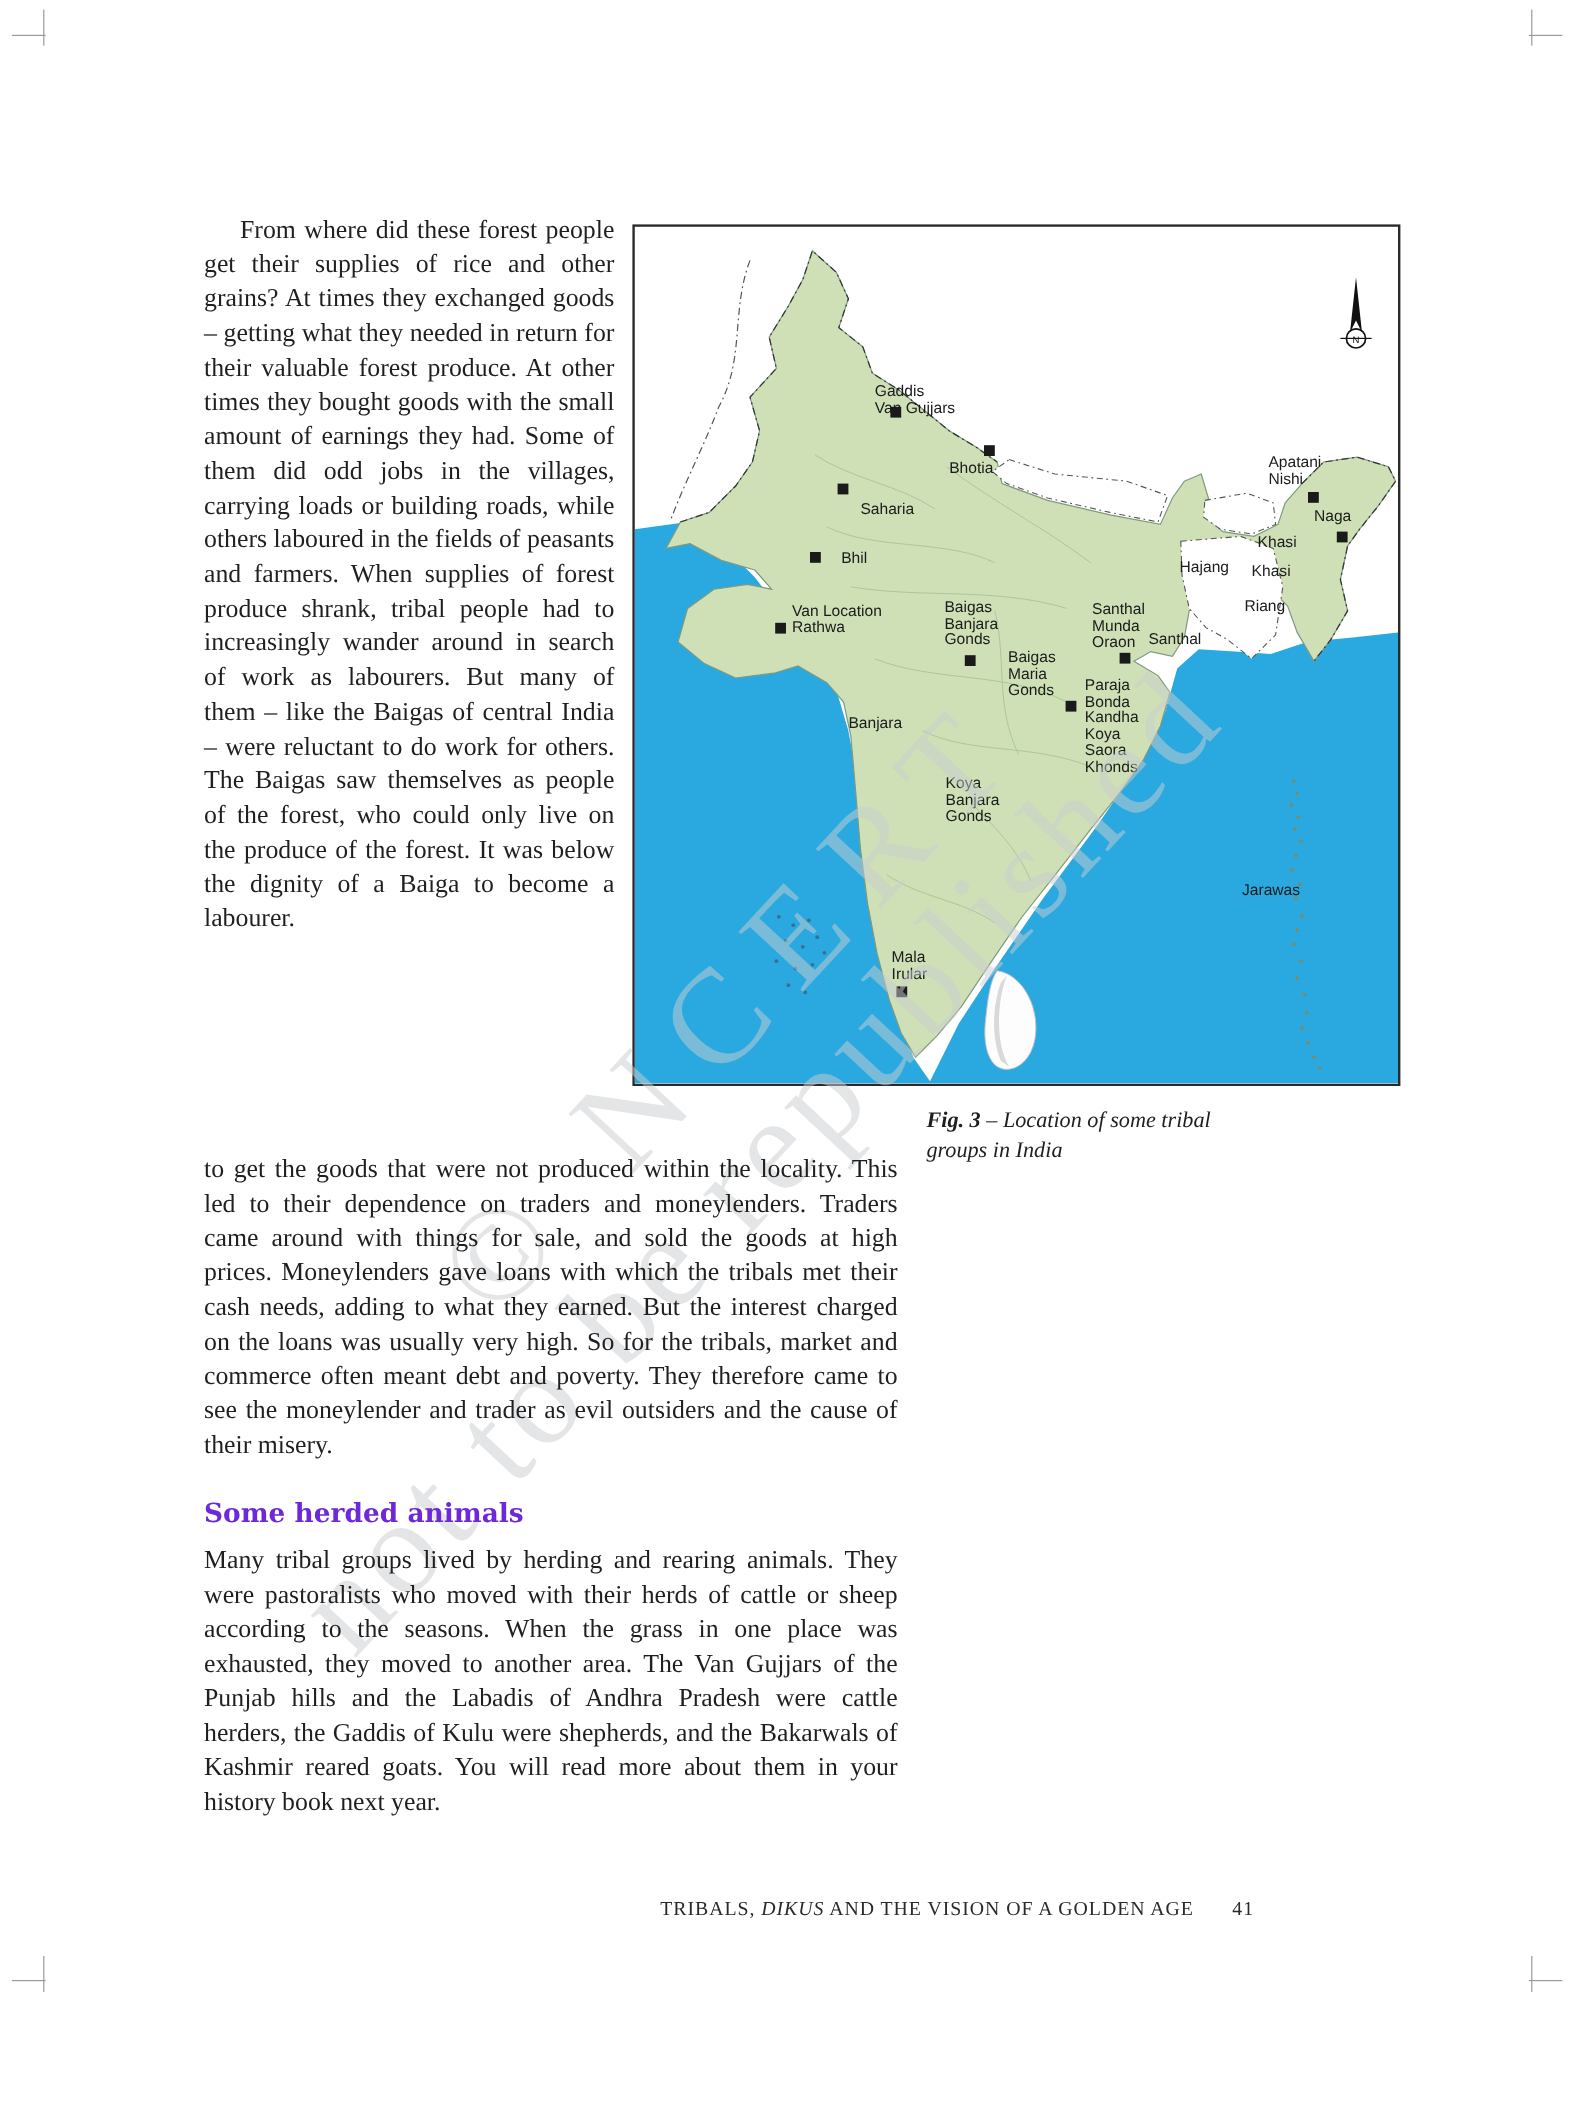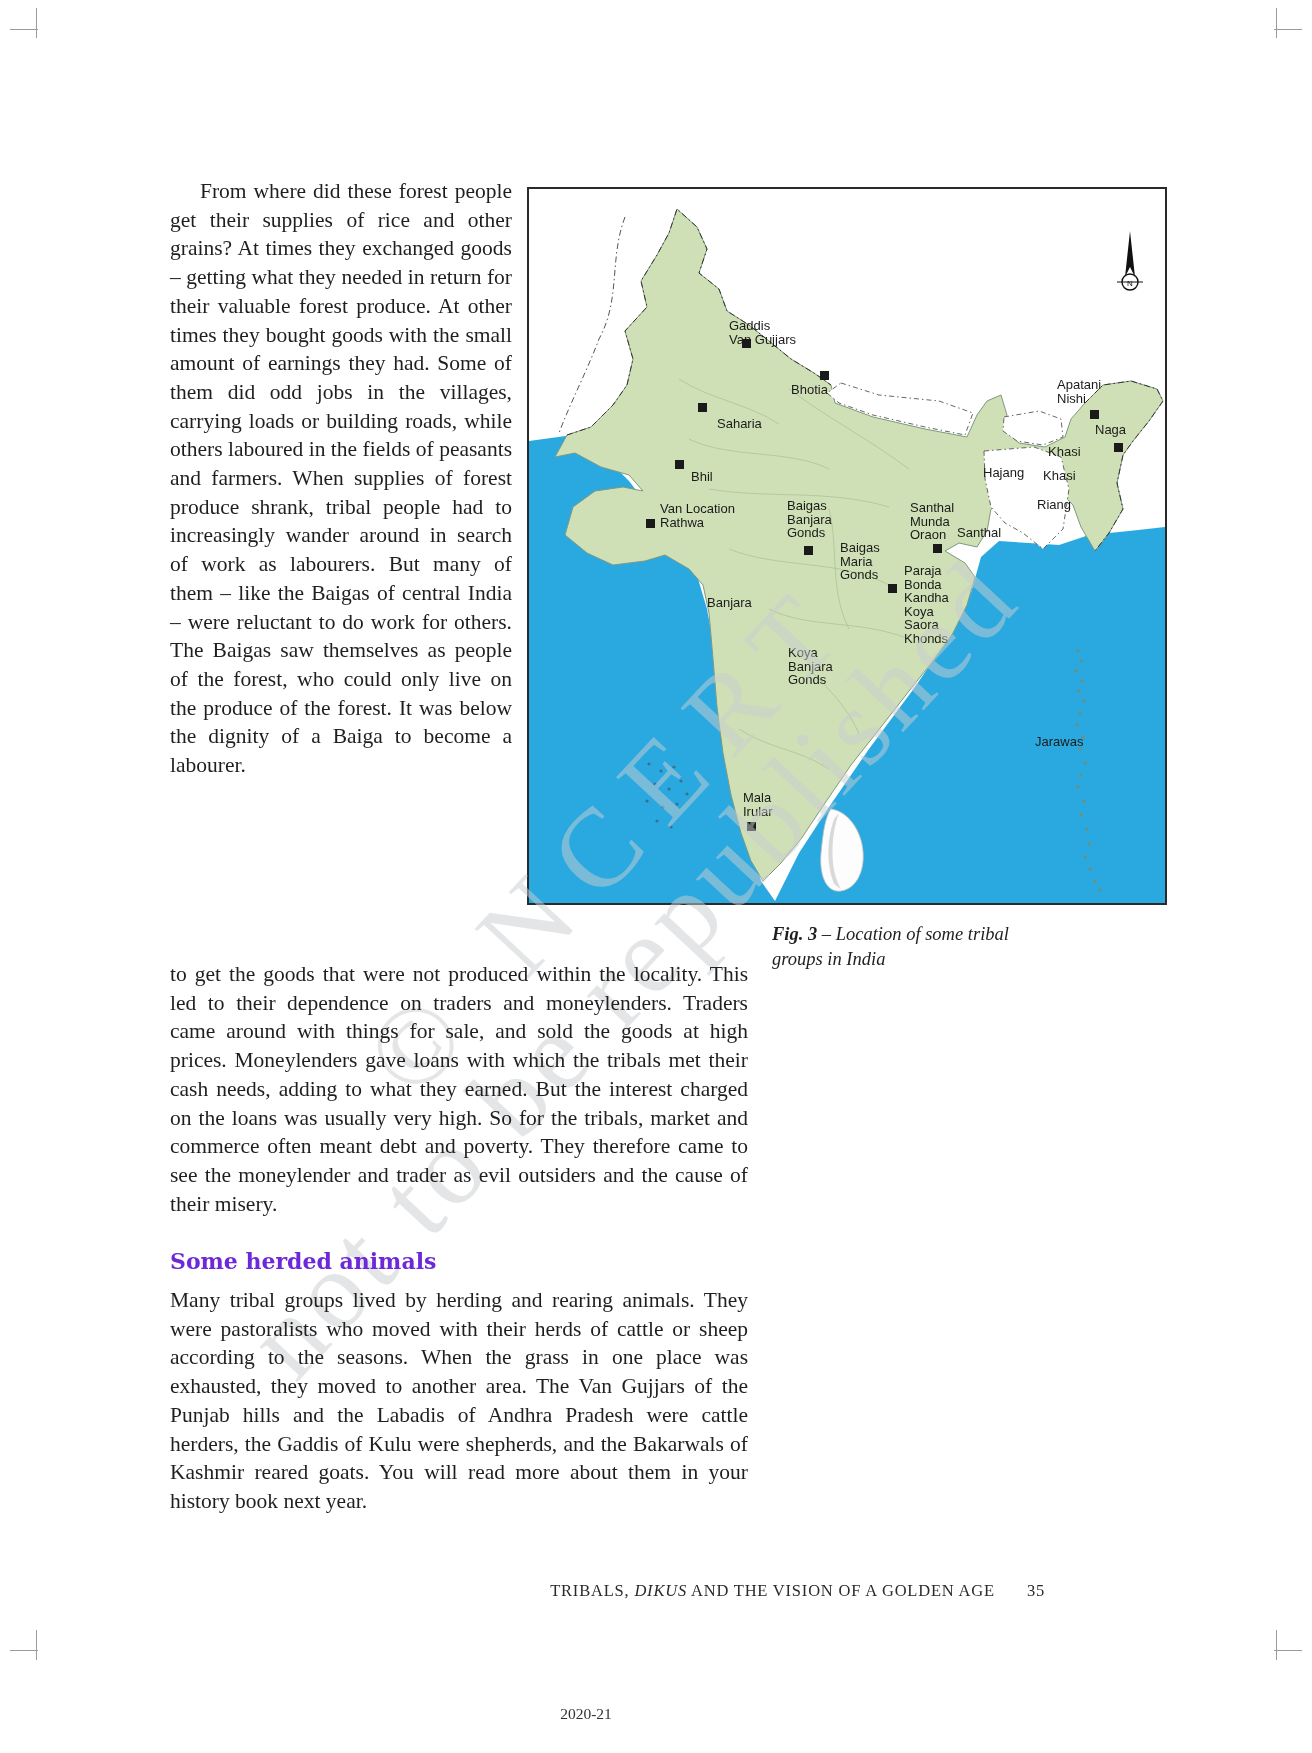--- a/index.html
+++ b/index.html
@@ -150,21 +150,21 @@
         <circle cx="601" cy="93" r="8" fill="none" stroke="#111" stroke-width="1.4"></circle>
         <line x1="588" y1="93" x2="614" y2="93" stroke="#111" stroke-width="1"></line>
         <text x="601" y="97" font-family="Liberation Sans, sans-serif" font-size="8" text-anchor="middle" fill="#111">N</text>
       </g>
     </svg>
     <div>
         <div class="map-label" style="left: 200px; top: 130px;">Gaddis
 Van Gujjars</div>
         <div class="map-label" style="left: 262px; top: 194px;">Bhotia</div>
         <div class="map-label" style="left: 164px; top: 228px; margin-left: 24px;">Saharia</div>
-        <div class="map-label" style="left: 162px; top: 269px; margin-top: 12px;">Bhil</div>
+        <div class="map-label" style="left: 172px; top: 269px;">Bhil</div>
         <div class="map-label" style="left: 131px; top: 313px;">Van Location
 Rathwa</div>
         <div class="map-label" style="left: 258px; top: 310px;">Baigas
 Banjara
 Gonds</div>
         <div class="map-label" style="left: 311px; top: 352px;">Baigas
 Maria
 Gonds</div>
         <div class="map-label" style="left: 381px; top: 312px;">Santhal
 Munda
@@ -207,17 +207,16 @@
   <div class="caption">
     <b>Fig. 3</b><span> – Location of some tribal groups in India</span>
   </div>
 
   <div class="tb para1 indent">From where did these forest people get their supplies of rice and other grains? At times they exchanged goods – getting what they needed in return for their valuable forest produce. At other times they bought goods with the small amount of earnings they had. Some of them did odd jobs in the villages, carrying loads or building roads, while others laboured in the fields of peasants and farmers. When supplies of forest produce shrank, tribal people had to increasingly wander around in search of work as labourers. But many of them – like the Baigas of central India – were reluctant to do work for others. The Baigas saw themselves as people of the forest, who could only live on the produce of the forest. It was below the dignity of a Baiga to become a labourer.</div>
   <div class="tb para2b">to get the goods that were not produced within the locality. This led to their dependence on traders and moneylenders. Traders came around with things for sale, and sold the goods at high prices. Moneylenders gave loans with which the tribals met their cash needs, adding to what they earned. But the interest charged on the loans was usually very high. So for the tribals, market and commerce often meant debt and poverty. They therefore came to see the moneylender and trader as evil outsiders and the cause of their misery.</div>
   <div class="tb heading">Some herded animals</div>
   <div class="tb para3">Many tribal groups lived by herding and rearing animals. They were pastoralists who moved with their herds of cattle or sheep according to the seasons.  When the grass in one place was exhausted, they moved to another area. The Van Gujjars of the Punjab hills and the Labadis of Andhra Pradesh were cattle herders, the Gaddis of Kulu were shepherds, and the Bakarwals of Kashmir reared goats. You will read more about them in your history book next year.</div>
 
   <div class="runhead">
-    <span>TRIBALS, </span><i>DIKUS</i><span> AND THE VISION OF A GOLDEN AGE</span><span class="pg">35</span>
+    <span>TRIBALS, </span><i>DIKUS</i><span> AND THE VISION OF A GOLDEN AGE</span><span class="pg">41</span>
   </div>
-  <div class="yearline">2020-21</div>
 
 </div>
 
 </body></html>

